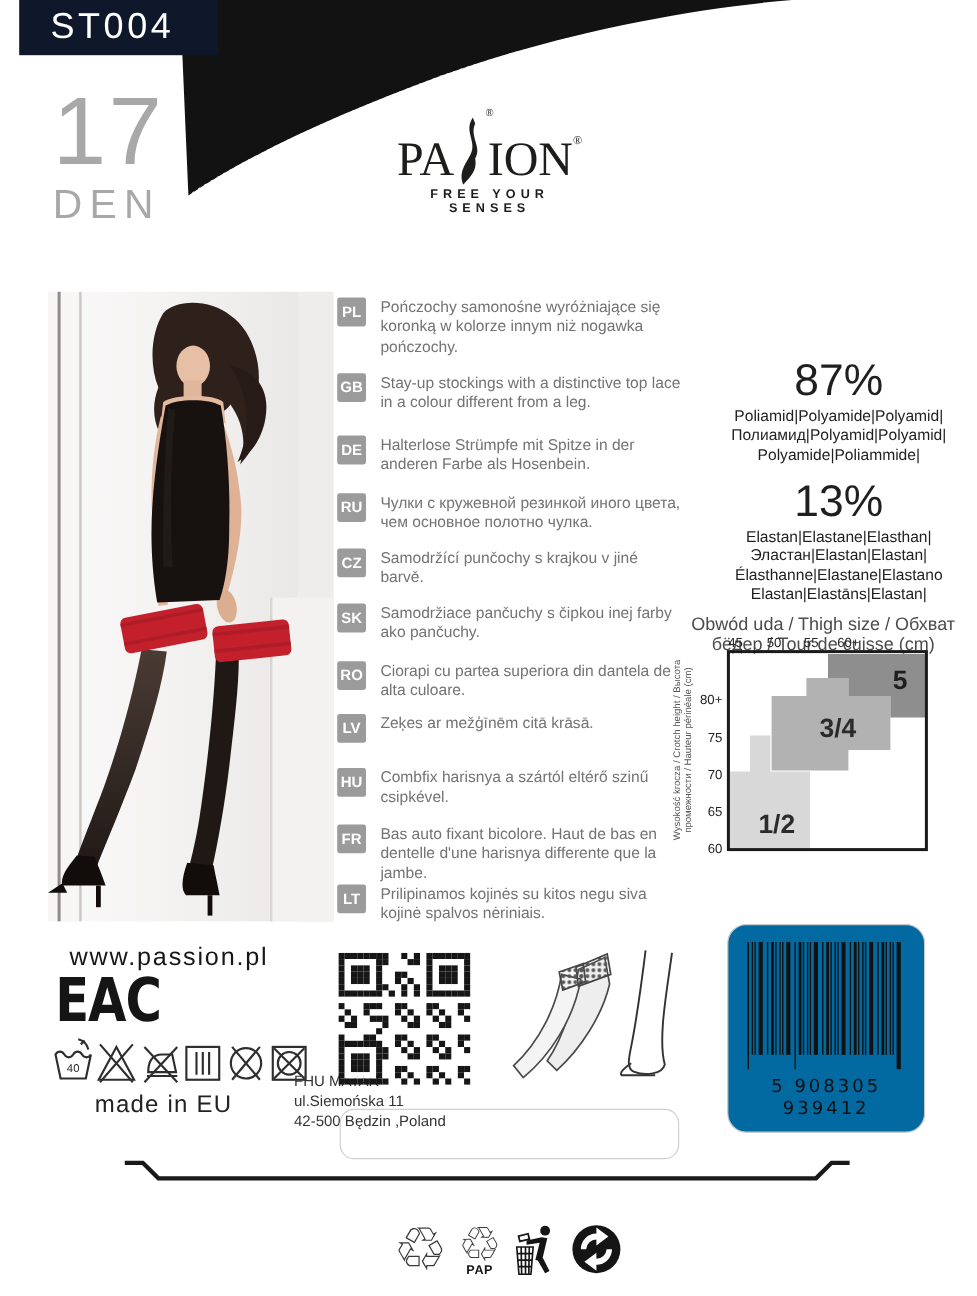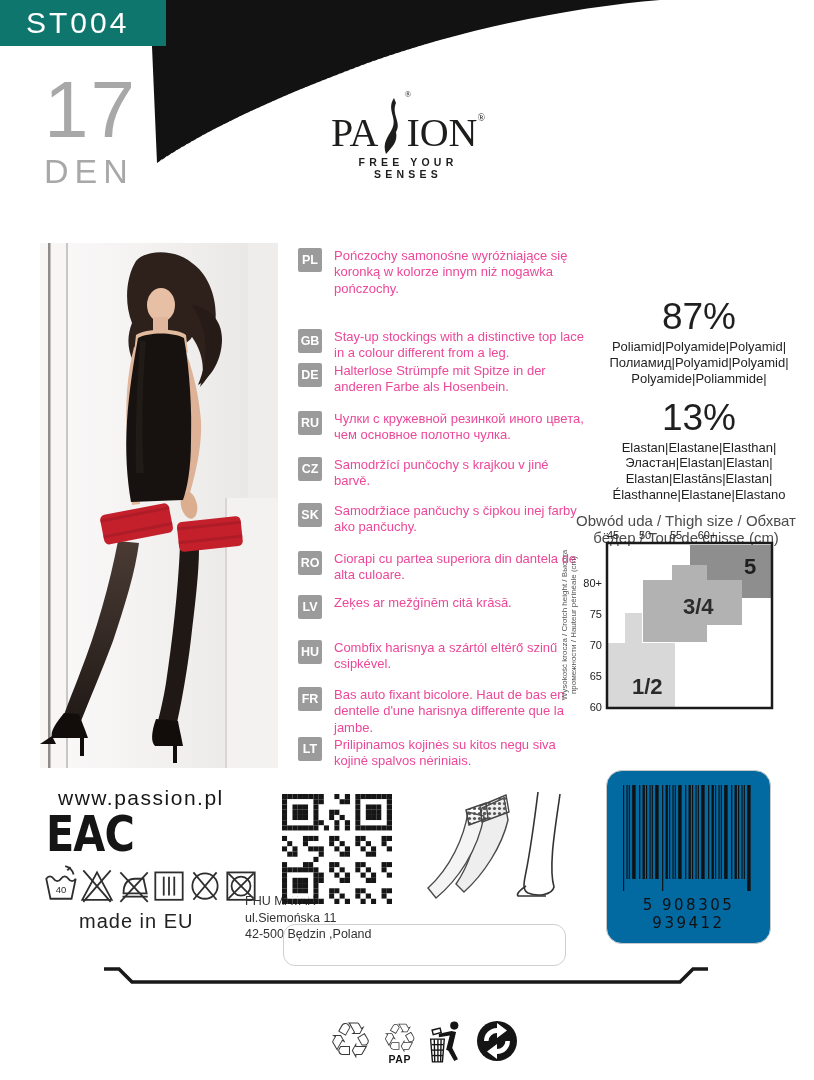--- a/index.html
+++ b/index.html
@@ -1,39 +1,39 @@
 <!DOCTYPE html>
 <html><head>
 <meta charset="utf-8">
 <style>
   html,body{margin:0;padding:0;background:#ffffff;}
   .page{position:relative;width:814px;height:1080px;background:#fff;overflow:hidden;
         font-family:"Liberation Sans","DejaVu Sans",sans-serif;color:#2b2b2b;}
   svg{display:block;}
   
   .swoosh{position:absolute;left:0;top:0;}
-  .banner{position:absolute;left:0;top:0;width:166px;height:46px;background:#0f766e;}
+  .banner{position:absolute;left:16px;top:0;width:166px;height:46px;background:#0f172a;}
   .banner span{display:block;line-height:46px;padding-left:26px;color:#fff;font-size:30px;letter-spacing:3px;font-weight:300;}
   .den{position:absolute;left:44px;top:72px;color:#a8a8a8;}
   .den-num{font-size:80px;font-weight:400;line-height:0.95;letter-spacing:2px;}
   .den-unit{font-size:34px;font-weight:300;letter-spacing:6px;margin-top:4px;}
   .logo{position:absolute;left:326px;top:98px;width:164px;text-align:center;color:#1d1d1b;}
   .logo-row{display:flex;align-items:flex-end;justify-content:center;font-family:"Liberation Serif","DejaVu Serif",serif;font-size:40px;line-height:1;}
   .logo-row .reg{font-size:10px;line-height:1;margin-bottom:30px;}
   .flame-wrap{position:relative;margin:0 1px -1px 1px;}
   .flame-reg{position:absolute;top:-8px;right:-6px;font-size:9px;font-family:"Liberation Serif",serif;}
   .tagline{font-size:10.5px;font-weight:bold;letter-spacing:4.2px;margin-top:3px;color:#1d1d1b;}
   
   .photo{position:absolute;left:40px;top:243px;}
   
   .descs{position:absolute;left:281px;top:243px;width:292px;height:540px;}
   .desc{position:absolute;left:0;display:flex;}
   .badge{flex:0 0 24px;width:24px;height:24px;border-radius:2px;background:#9b9b9b;color:#fff;
-         font-size:12.5px;font-weight:bold;text-align:center;line-height:24px;margin-left:17px;}
-  .desc p{margin:0 0 0 12px;width:252px;font-size:13px;line-height:1.26;color:#ec4899;}
+         font-size:12.5px;font-weight:bold;text-align:center;line-height:24px;}
+  .desc p{margin:0 0 0 12px;width:252px;font-size:13px;line-height:1.26;color:#737373;}
   
   .comp{position:absolute;left:585px;top:298px;width:228px;text-align:center;color:#1f1f1f;}
   .pct{font-size:37px;font-weight:500;line-height:1.0;margin-bottom:4px;}
   .pct2{margin-top:12px;}
   .comp-line{font-size:13px;line-height:1.22;}
   
   .chart-title{position:absolute;left:558px;top:512px;width:256px;font-size:15px;color:#4c4c4c;text-align:center;}
   .chart-side{position:absolute;left:560px;top:712px;width:174px;font-size:8px;color:#555;
               transform-origin:0 0;transform:rotate(-90deg);text-align:center;}
   .chart{position:absolute;left:580px;top:530px;}
@@ -150,21 +150,21 @@
     <path d="M12,493 L0,501 L16,501 Z" fill="#120d0b"></path>
     <path d="M116,476 C111,490 111,499 115,503 L143,503 C141,492 139,484 138,478 Z" fill="#120d0b"></path>
     <rect x="133" y="503" width="4" height="17" fill="#120d0b"></rect>
   </svg>
 
   <div class="descs">
     <div class="desc" style="top:5px">
         <span class="badge">PL</span>
         <p>Pończochy samonośne wyróżniające się koronką w kolorze innym niż nogawka pończochy.</p>
       </div>
-    <div class="desc" style="top:86px">
+    <div class="desc" style="top:68px">
         <span class="badge">GB</span>
         <p>Stay-up stockings with a distinctive top lace in a colour different from a leg.</p>
       </div>
     <div class="desc" style="top:120px">
         <span class="badge">DE</span>
         <p>Halterlose Strümpfe mit Spitze in der anderen Farbe als Hosenbein.</p>
       </div>
     <div class="desc" style="top:168px">
         <span class="badge">RU</span>
         <p>Чулки с кружевной резинкой иного цвета, чем основное полотно чулка.</p>
@@ -200,22 +200,22 @@
   </div>
 
   <div class="comp">
     <div class="pct">87%</div>
     <div class="comp-line">Poliamid|Polyamide|Polyamid|</div>
     <div class="comp-line">Полиамид|Polyamid|Polyamid|</div>
     <div class="comp-line">Polyamide|Poliammide|</div>
     <div class="pct pct2">13%</div>
     <div class="comp-line">Elastan|Elastane|Elasthan|</div>
     <div class="comp-line">Эластан|Elastan|Elastan|</div>
+    <div class="comp-line">Élasthanne|Elastane|Elastano</div>
     <div class="comp-line">Elastan|Elastāns|Elastan|</div>
-    <div class="comp-line">Élasthanne|Elastane|Elastano</div>
   </div>
 
   <div class="chart-title">Obwód uda / Thigh size  / Обхват бёдер / Tour de cuisse (cm)</div>
   <div class="chart-side">Wysokość krocza / Crotch height / Высота промежности / Hauteur périnéale (cm)</div>
   <svg class="chart" width="234" height="190" viewBox="580 530 234 190">
     <polygon points="608,707 608,643 625,643 625,613 642,613 642,643 675,643 675,707" fill="#d8d8d8"></polygon>
     <polygon points="643,642 643,580 672,580 672,565 707,565 707,580 742,580 742,625 707,625 707,642" fill="#b2b2b2"></polygon>
     <polygon points="690,545 772,545 772,598 742,598 742,580 707,580 707,565 690,565" fill="#8e8e8e"></polygon>
     <rect x="607" y="543" width="165" height="165" fill="none" stroke="#1a1a1a" stroke-width="2.5"></rect>
     <text x="613" y="539" font-size="11" fill="#222" text-anchor="middle">45</text>

